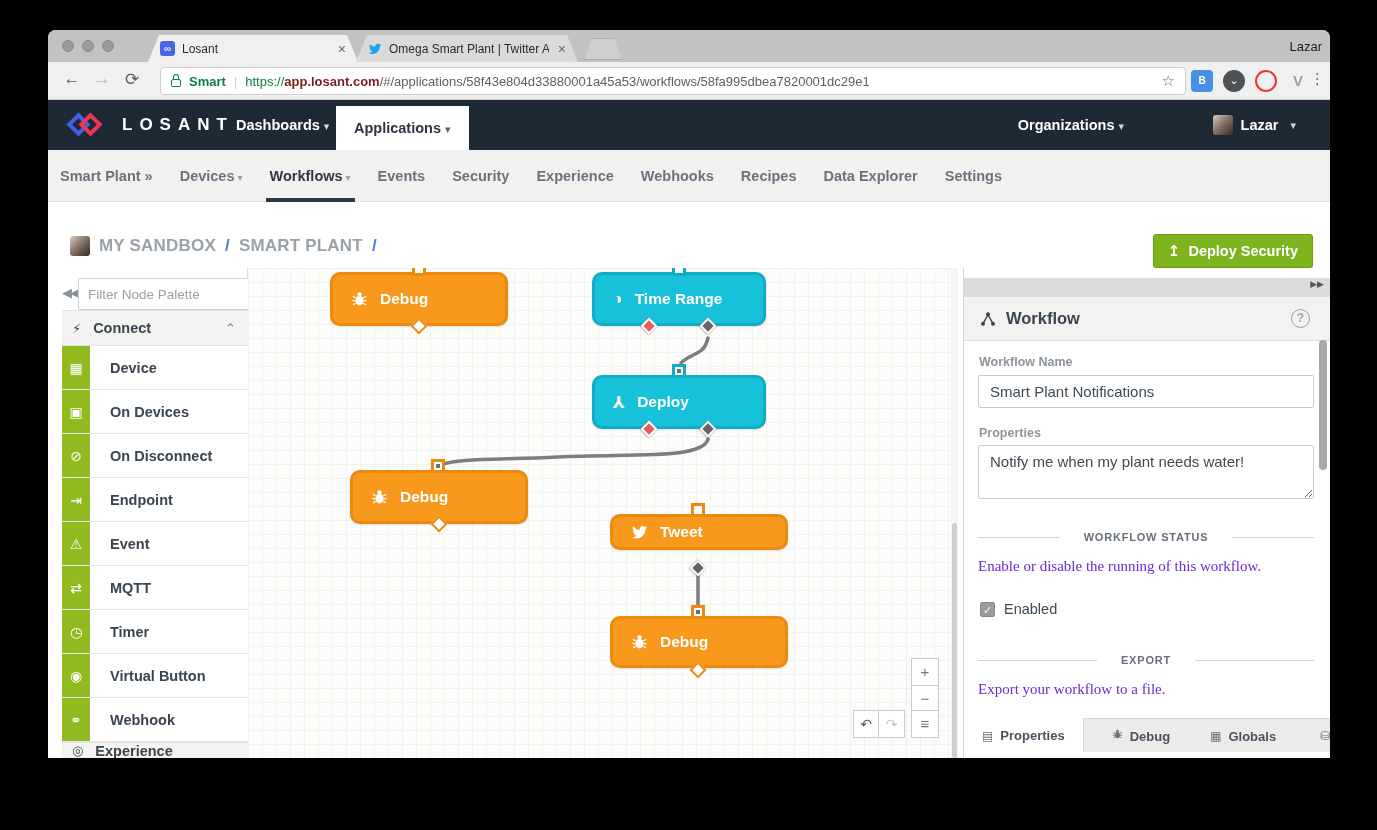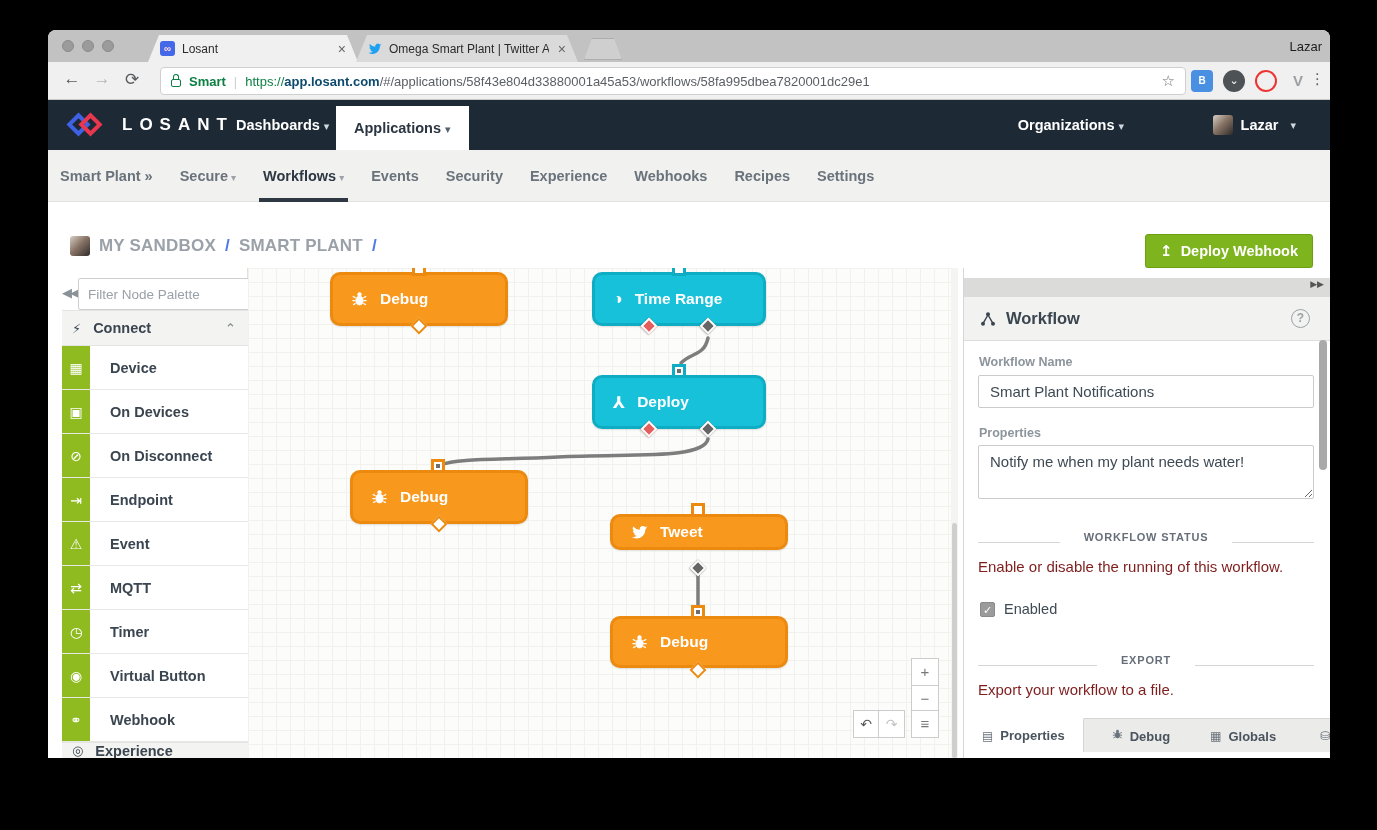--- a/index.html
+++ b/index.html
@@ -32,21 +32,21 @@
   .navbtn{position:absolute;top:7px;font-size:17px;color:#565a5e;width:24px;text-align:center;}
   .navbtn.disabled{color:#b5b5b5;}
   .urlfield{position:absolute;left:112px;top:5px;width:1026px;height:28px;background:#fff;border:1px solid #cfcfcf;
        border-radius:4px;display:flex;align-items:center;padding:0 10px;gap:8px;font-size:13px;}
   .lock{width:10px;height:8px;border:1.6px solid #0c8043;border-radius:2px;position:relative;flex:none;margin-top:4px;}
   .lock::before{content:"";position:absolute;left:1px;top:-6px;width:4px;height:5px;border:1.6px solid #0c8043;
        border-bottom:none;border-radius:4px 4px 0 0;}
   .secure{color:#0c8043;font-weight:bold;}
   .urlsep{color:#d0d0d0;}
   .scheme{color:#0c8043;}
-  .domain{color:#0c4a6e;font-weight:bold;}
+  .domain{color:#7f1d1d;font-weight:bold;}
   .path{color:#5a5f64;white-space:nowrap;overflow:hidden;}
   .star{margin-left:auto;color:#6b6f73;font-size:15px;}
   .exticon{position:absolute;top:8px;width:22px;height:22px;}
   .ext-tag{left:1143px;background:#4a90e2;border-radius:4px;color:#fff;font-size:10px;line-height:22px;text-align:center;font-weight:bold;}
   .ext-pocket{left:1175px;background:#4d5256;border-radius:50%;color:#fff;font-size:11px;line-height:20px;text-align:center;}
   .ext-hand{left:1207px;border:2.5px solid #e33;border-radius:50%;color:#e33;font-size:11px;line-height:17px;text-align:center;font-weight:bold;}
   .ext-v{left:1239px;color:#9aa0a6;font-size:15px;line-height:22px;text-align:center;font-weight:bold;}
   .menu-dots{position:absolute;left:1262px;top:8px;font-size:15px;color:#5f6368;width:14px;text-align:center;}
 
   
@@ -143,24 +143,24 @@
        display:flex;align-items:center;gap:10px;padding-left:16px;font-size:16.5px;font-weight:bold;color:#3a4550;}
   .panel-help{position:absolute;right:20px;top:12px;width:19px;height:19px;border:1.5px solid #9aa1a8;border-radius:50%;
        color:#9aa1a8;font-size:12px;text-align:center;line-height:17px;font-weight:bold;}
   .panel-scroll{position:absolute;right:3px;top:72px;width:8px;height:410px;}
   .panel-scroll .thumb{position:absolute;left:0;top:0;width:8px;height:130px;background:#a9a9a9;border-radius:4px;}
   .flabel{position:absolute;left:15px;font-size:12.5px;font-weight:bold;color:#8d959c;}
   .finput{position:absolute;left:14px;width:336px;height:33px;border:1px solid #cbcbcb;border-radius:2px;padding:0 11px;
        font-size:15px;color:#3e4a54;font-family:"Liberation Sans",sans-serif;background:#fff;}
   .ftext{position:absolute;left:14px;width:336px;height:54px;border:1px solid #cbcbcb;border-radius:2px;padding:7px 11px;
        font-size:15px;color:#3e4a54;font-family:"Liberation Sans",sans-serif;resize:vertical;}
-  .divider{position:absolute;left:14px;width:336px;display:flex;align-items:flex-end;gap:24px;
+  .divider{position:absolute;left:14px;width:336px;display:flex;align-items:center;gap:24px;
        font-size:11px;font-weight:bold;color:#666f79;letter-spacing:.8px;}
   .divider .line{flex:1;height:1px;background:#d5d5d3;}
-  .ptext{position:absolute;left:14px;width:340px;font-size:15px;color:#7f1d1d;}
+  .ptext{position:absolute;left:14px;width:340px;font-size:15px;color:#6d28d9;font-family:Liberation Serif, serif;}
   .checkrow{position:absolute;left:16px;display:flex;align-items:center;gap:9px;font-size:14.5px;color:#3e4a54;}
   .checkbox{width:15px;height:15px;background:#9b9b9b;border:1px solid #8a8a8a;border-radius:2px;color:#fff;
        font-size:11px;line-height:14px;text-align:center;font-weight:bold;}
   .ptabs{position:absolute;left:0;bottom:6px;width:100%;height:34px;background:#ebebe9;border-top:1px solid #d5d5d3;display:flex;}
   .ptab{display:flex;align-items:center;gap:7px;font-size:13px;font-weight:bold;color:#4a545e;padding:0 14px;height:34px;}
   .ptab .ticon{font-size:12px;color:#6a737c;}
   .ptab.active{background:#fff;border-right:1px solid #d5d5d3;margin-top:-1px;border-top:1px solid #fff;padding:0 18px;}
   .ptab.g1{margin-left:14px;} .ptab.g2{margin-left:12px;} .ptab.g3{margin-left:16px;}
   .panel-bottom{position:absolute;left:0;bottom:0;width:100%;height:6px;background:#fff;}
 </style>
@@ -232,41 +232,42 @@
     </div>
     <div class="topnav-item tn-user">
       <span class="avatar"></span>
       <span>Lazar</span>
         <span class="caret">▾</span>
     </div>
   </div>
 
   <div class="subnav">
     <span class="sn"><span>Smart Plant »</span></span>
-    <span class="sn"><span>Secure</span><span class="caret">▾</span></span>
+    <span class="sn"><span>Devices</span><span class="caret">▾</span></span>
     <span class="sn active"><span>Workflows</span><span class="caret">▾</span></span>
     <span class="sn"><span>Events</span></span>
     <span class="sn"><span>Security</span></span>
     <span class="sn"><span>Experience</span></span>
     <span class="sn"><span>Webhooks</span></span>
     <span class="sn"><span>Recipes</span></span>
+    <span class="sn"><span>Data Explorer</span></span>
     <span class="sn"><span>Settings</span></span>
   </div>
 
   <div class="crumbrow">
     <div class="crumbs">
       <span class="avatar"></span>
       <span class="crumb-muted">MY SANDBOX</span>
       <span class="crumb-sep">/</span>
       <span class="crumb-muted">SMART PLANT</span>
       <span class="crumb-sep">/</span>
     </div>
     <div class="deploy-btn">
       <span class="dicon">↥</span>
-      <span>Deploy Webhook</span>
+      <span>Deploy Security</span>
     </div>
   </div>
 
   <div class="main">
 
     <div class="palette">
       <div class="pal-top">
         <span class="collapse-left">◀◀</span>
         <input class="filter-input" placeholder="Filter Node Palette" style="">
       </div>

